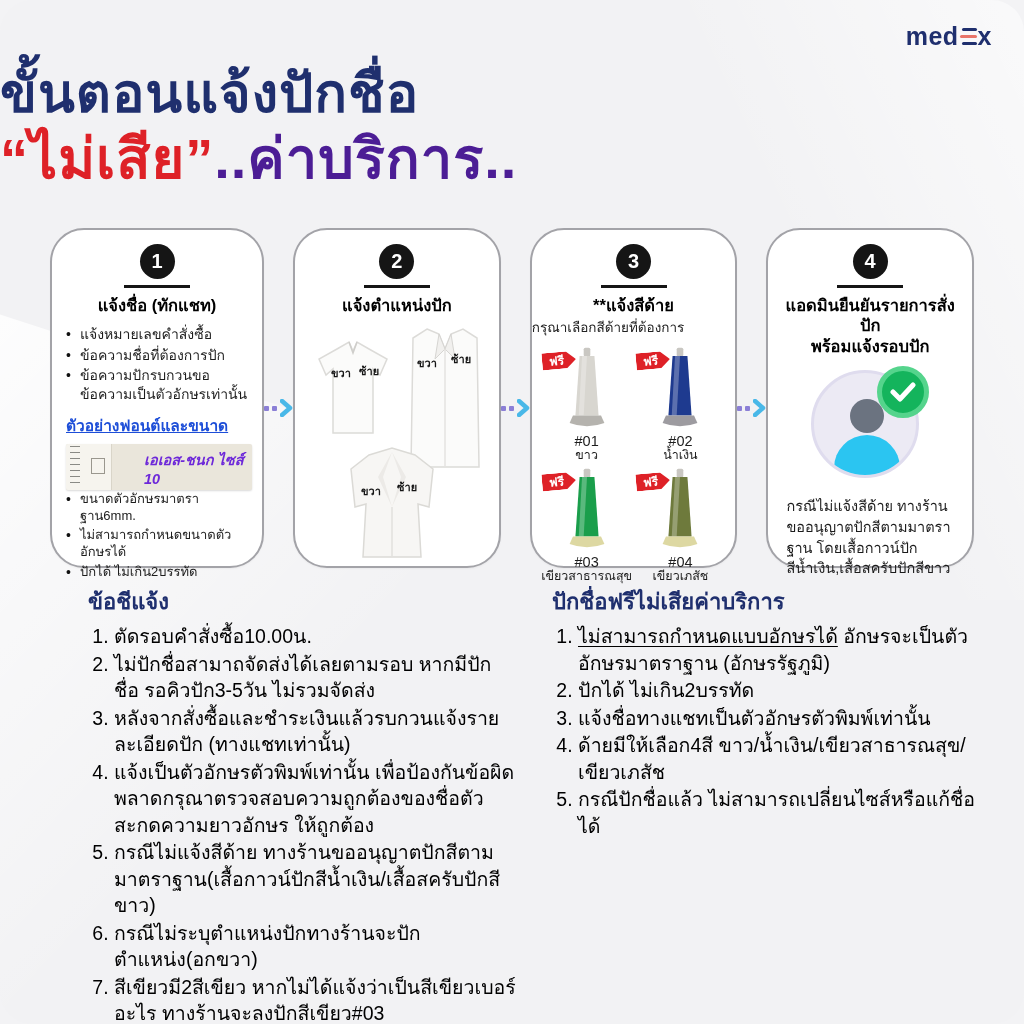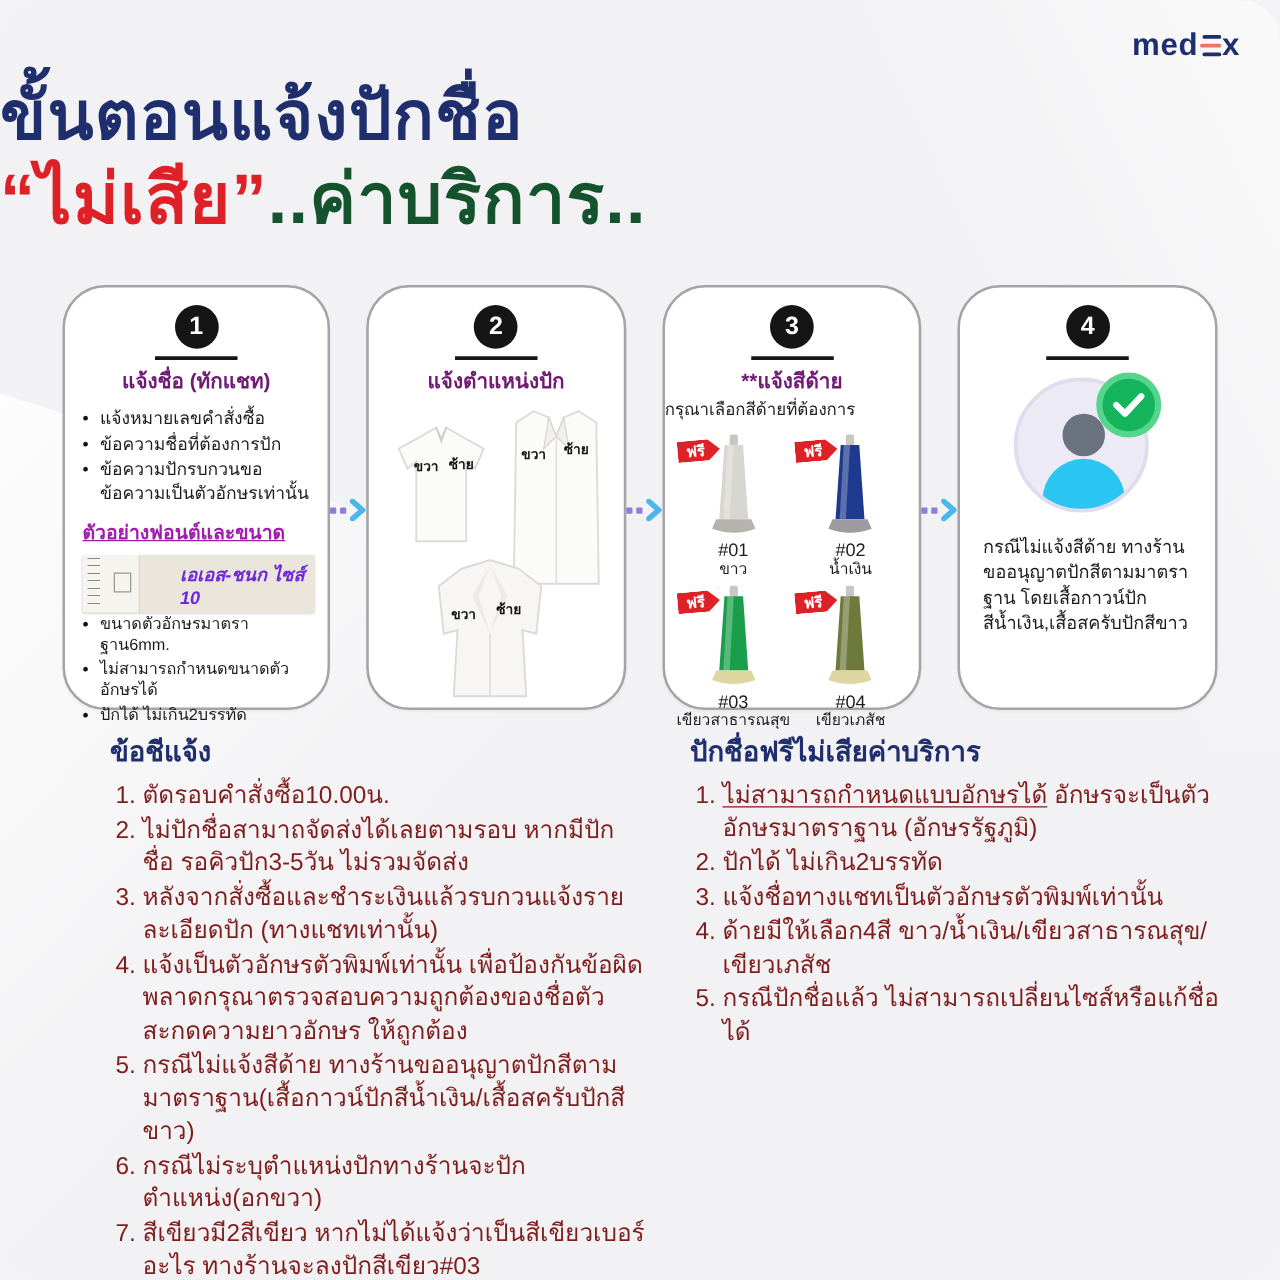--- a/index.html
+++ b/index.html
@@ -24,44 +24,44 @@
   .logo { position:absolute; top:22px; right:32px; display:flex; align-items:center; font-weight:700; font-size:25px; color:#1f2f6e; letter-spacing:0.5px; }
   .logo .eglyph { display:inline-flex; flex-direction:column; justify-content:space-between; width:15px; height:17px; margin:0 1px 0 3px; }
   .logo .eglyph i { display:block; height:3.2px; background:#1f2f6e; border-radius:2px; }
   .logo .eglyph i.mid { background:#e8756a; width:17px; margin-left:-2px; }
 
   
   .title-wrap { position:absolute; top:62px; left:0; width:100%; text-align:left; line-height:1.18; }
   .title-line1 { font-size:54px; font-weight:800; color:#1f2f6e; letter-spacing:1px; }
   .title-line2 { font-size:56px; font-weight:800; letter-spacing:1px; }
   .title-line2 .red { color:#de2127; }
-  .title-line2 .navy { color:#14532d; }
+  .title-line2 .navy { color:#4c1d95; }
 
   
   .cards { position:absolute; top:228px; left:50px; width:924px; height:340px; display:flex; align-items:stretch; justify-content:space-between; }
   .card {
     width:214px; background:#ffffff; border:2.5px solid #a3a3a8; border-radius:34px;
     position:relative; padding-top:12px; box-shadow:0 1px 2px rgba(0,0,0,0.04);
   }
   .step-badge { width:35px; height:35px; border-radius:50%; background:#151515; color:#fff;
     font-size:20px; font-weight:700; display:flex; align-items:center; justify-content:center; margin:2px auto 6px; }
   .step-divider { width:66px; height:2.5px; background:#151515; margin:0 auto 7px; }
-  .card-title { text-align:center; font-weight:700; font-size:16.5px; color:#701a75; line-height:1.25; }
+  .card-title { text-align:center; font-weight:700; font-size:16.5px; color:#000000; line-height:1.25; }
 
   
   .connector { align-self:center; display:flex; align-items:center; gap:3px; width:30px; justify-content:center; margin-top:20px; }
   .connector .dot { width:5px; height:5px; background:#8b7fd6; border-radius:1px; }
   .connector svg { display:block; }
 
   
   .c1-body { padding:6px 12px 0 14px; }
   ul.bullets { list-style:none; margin-top:4px; }
   ul.bullets li { position:relative; padding-left:14px; font-size:14px; line-height:1.32; color:#1c1c1c; margin-bottom:2px; }
   ul.bullets li::before { content:"•"; position:absolute; left:0; top:0; font-size:14px; color:#111; }
-  .font-example-heading { font-weight:800; font-size:15.5px; text-decoration:underline; margin:10px 0 6px; color:#a21caf; }
+  .font-example-heading { font-weight:800; font-size:15.5px; text-decoration:underline; margin:10px 0 6px; color:#1d4ed8; }
   .font-sample { width:186px; height:46px; background:#eae6db; display:flex; align-items:center; border-radius:2px; overflow:hidden; box-shadow:0 1px 2px rgba(0,0,0,0.15); }
   .ruler { width:46px; height:100%; background:#f6f4ee; position:relative; border-right:1px solid #d9d5c9; }
   .ruler::before { content:""; position:absolute; left:4px; top:2px; bottom:2px; width:10px;
     background:repeating-linear-gradient(to bottom,#8a8a85 0 1px, transparent 1px 6px); }
   .ruler::after { content:""; position:absolute; right:6px; top:14px; width:12px; height:14px; border:1.5px solid #9a978e; }
   .sample-text { flex:1; text-align:left; color:#6d28d9; font-weight:800; font-style:italic; font-size:14.5px;padding-left:32px; }
   ul.bullets.small { margin-top:0; }
   ul.bullets.small li { font-size:13px; }
 
   
@@ -94,21 +94,21 @@
     background:#14b45c; border:5px solid #55d48c; display:flex; align-items:center; justify-content:center; }
   .c4-note { font-size:14.5px; line-height:1.42; color:#1c1c1c; padding:4px 16px 0 18px; }
 
   
   .notes { position:absolute; top:584px; left:88px; width:896px; display:flex; gap:36px; }
   .notes-col { }
   .notes-col.left { width:428px; }
   .notes-col.right { width:432px; }
   .notes-heading { font-size:22px; font-weight:800; color:#1f2f6e; margin-bottom:4px; }
   ol.note-list { list-style:decimal; list-style-position:outside; padding-left:26px; }
-  ol.note-list li { font-size:19.5px; line-height:1.36; color:#7f1d1d; margin-bottom:1px; }
+  ol.note-list li { font-size:19.5px; line-height:1.36; color:#000000; margin-bottom:1px; }
   ol.note-list li u { text-underline-offset:3px; }
 </style>
 </head>
 <body>
 
 <div class="page">
   <div class="sheen1"></div>
   <div class="sheen2"></div>
 
   <div class="logo">
@@ -265,20 +265,24 @@
       <span class="dot"></span>
         <span class="dot"></span>
       <svg width="13" height="18" viewBox="0 0 13 18">
           <path d="M2 2 L10 9 L2 16" fill="none" stroke="#49b8e8" stroke-width="4.5" stroke-linecap="round" stroke-linejoin="round"></path>
         </svg>
     </div>
 
     <div class="card">
       <div class="step-badge">4</div>
       <div class="step-divider"></div>
+      <div class="card-title c4-title">
+        <div>แอดมินยืนยันรายการสั่งปัก</div>
+        <div>พร้อมแจ้งรอบปัก</div>
+      </div>
       <div class="avatar-wrap">
         <div class="avatar-circle">
           <div class="avatar-head"></div>
           <div class="avatar-body"></div>
         </div>
         <div class="check-badge">
           <svg width="26" height="22" viewBox="0 0 26 22">
               <path d="M3 11 L10 18 L23 4" fill="none" stroke="#ffffff" stroke-width="5" stroke-linecap="round" stroke-linejoin="round"></path>
             </svg>
         </div>

